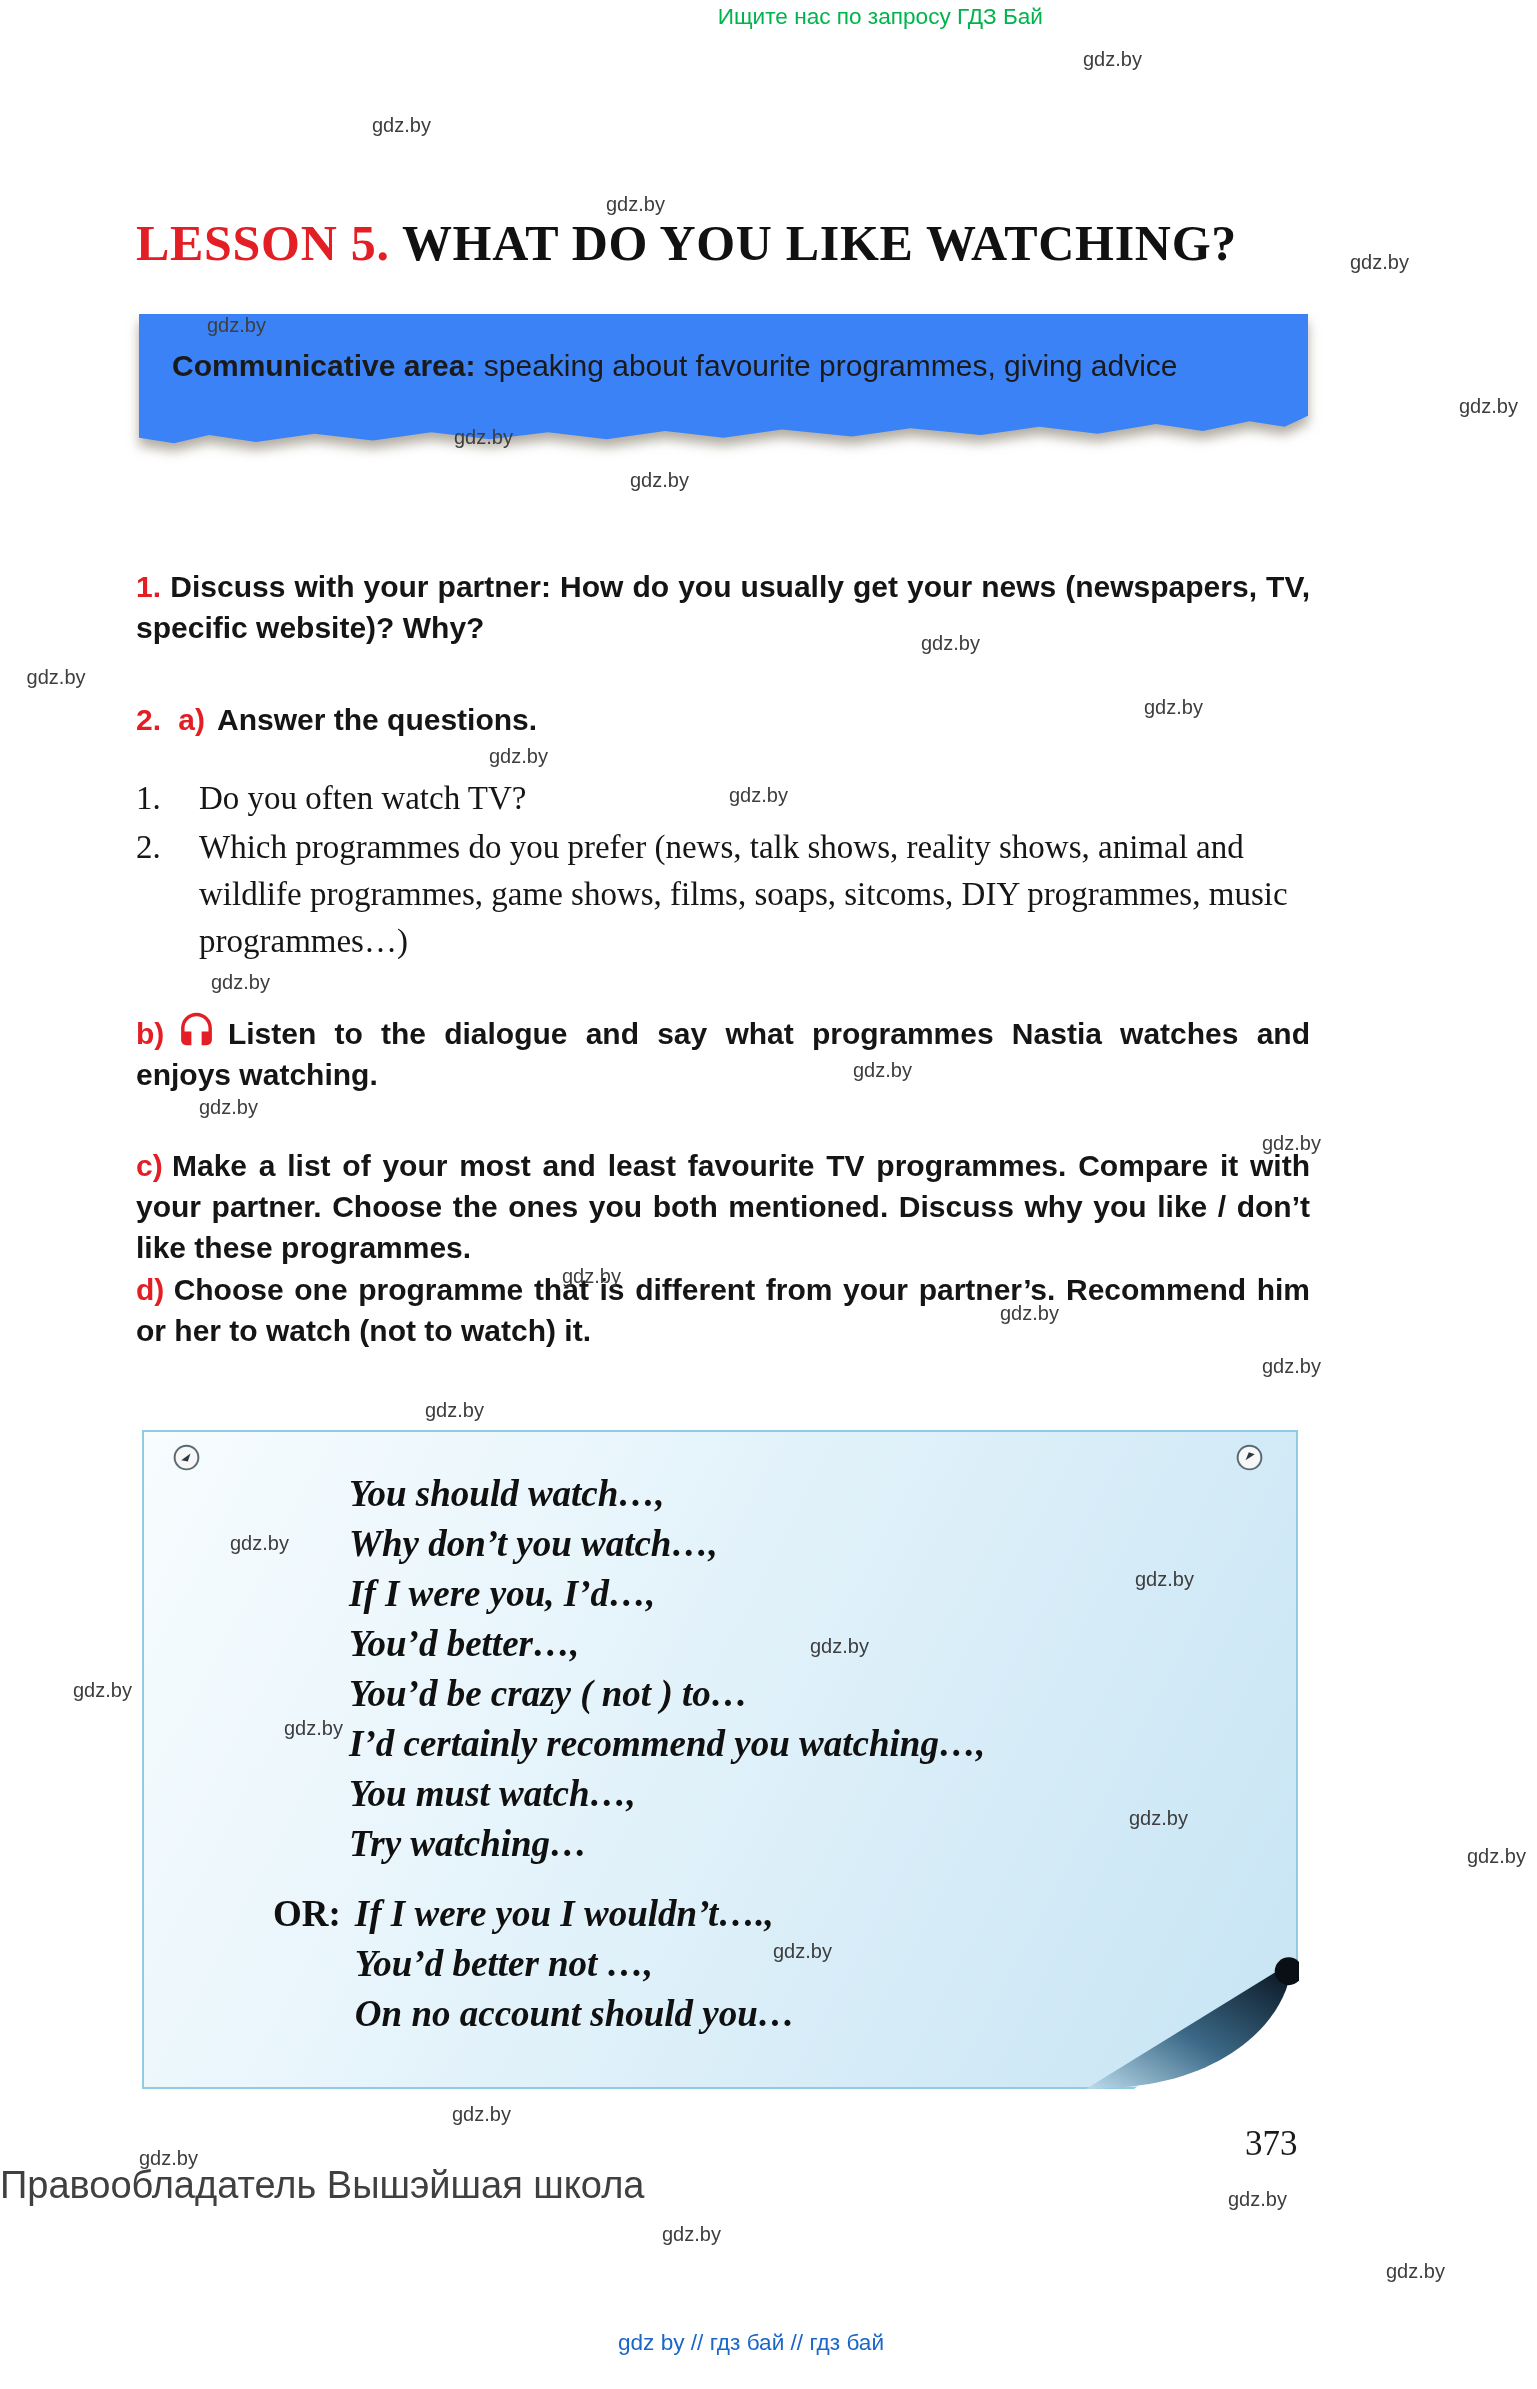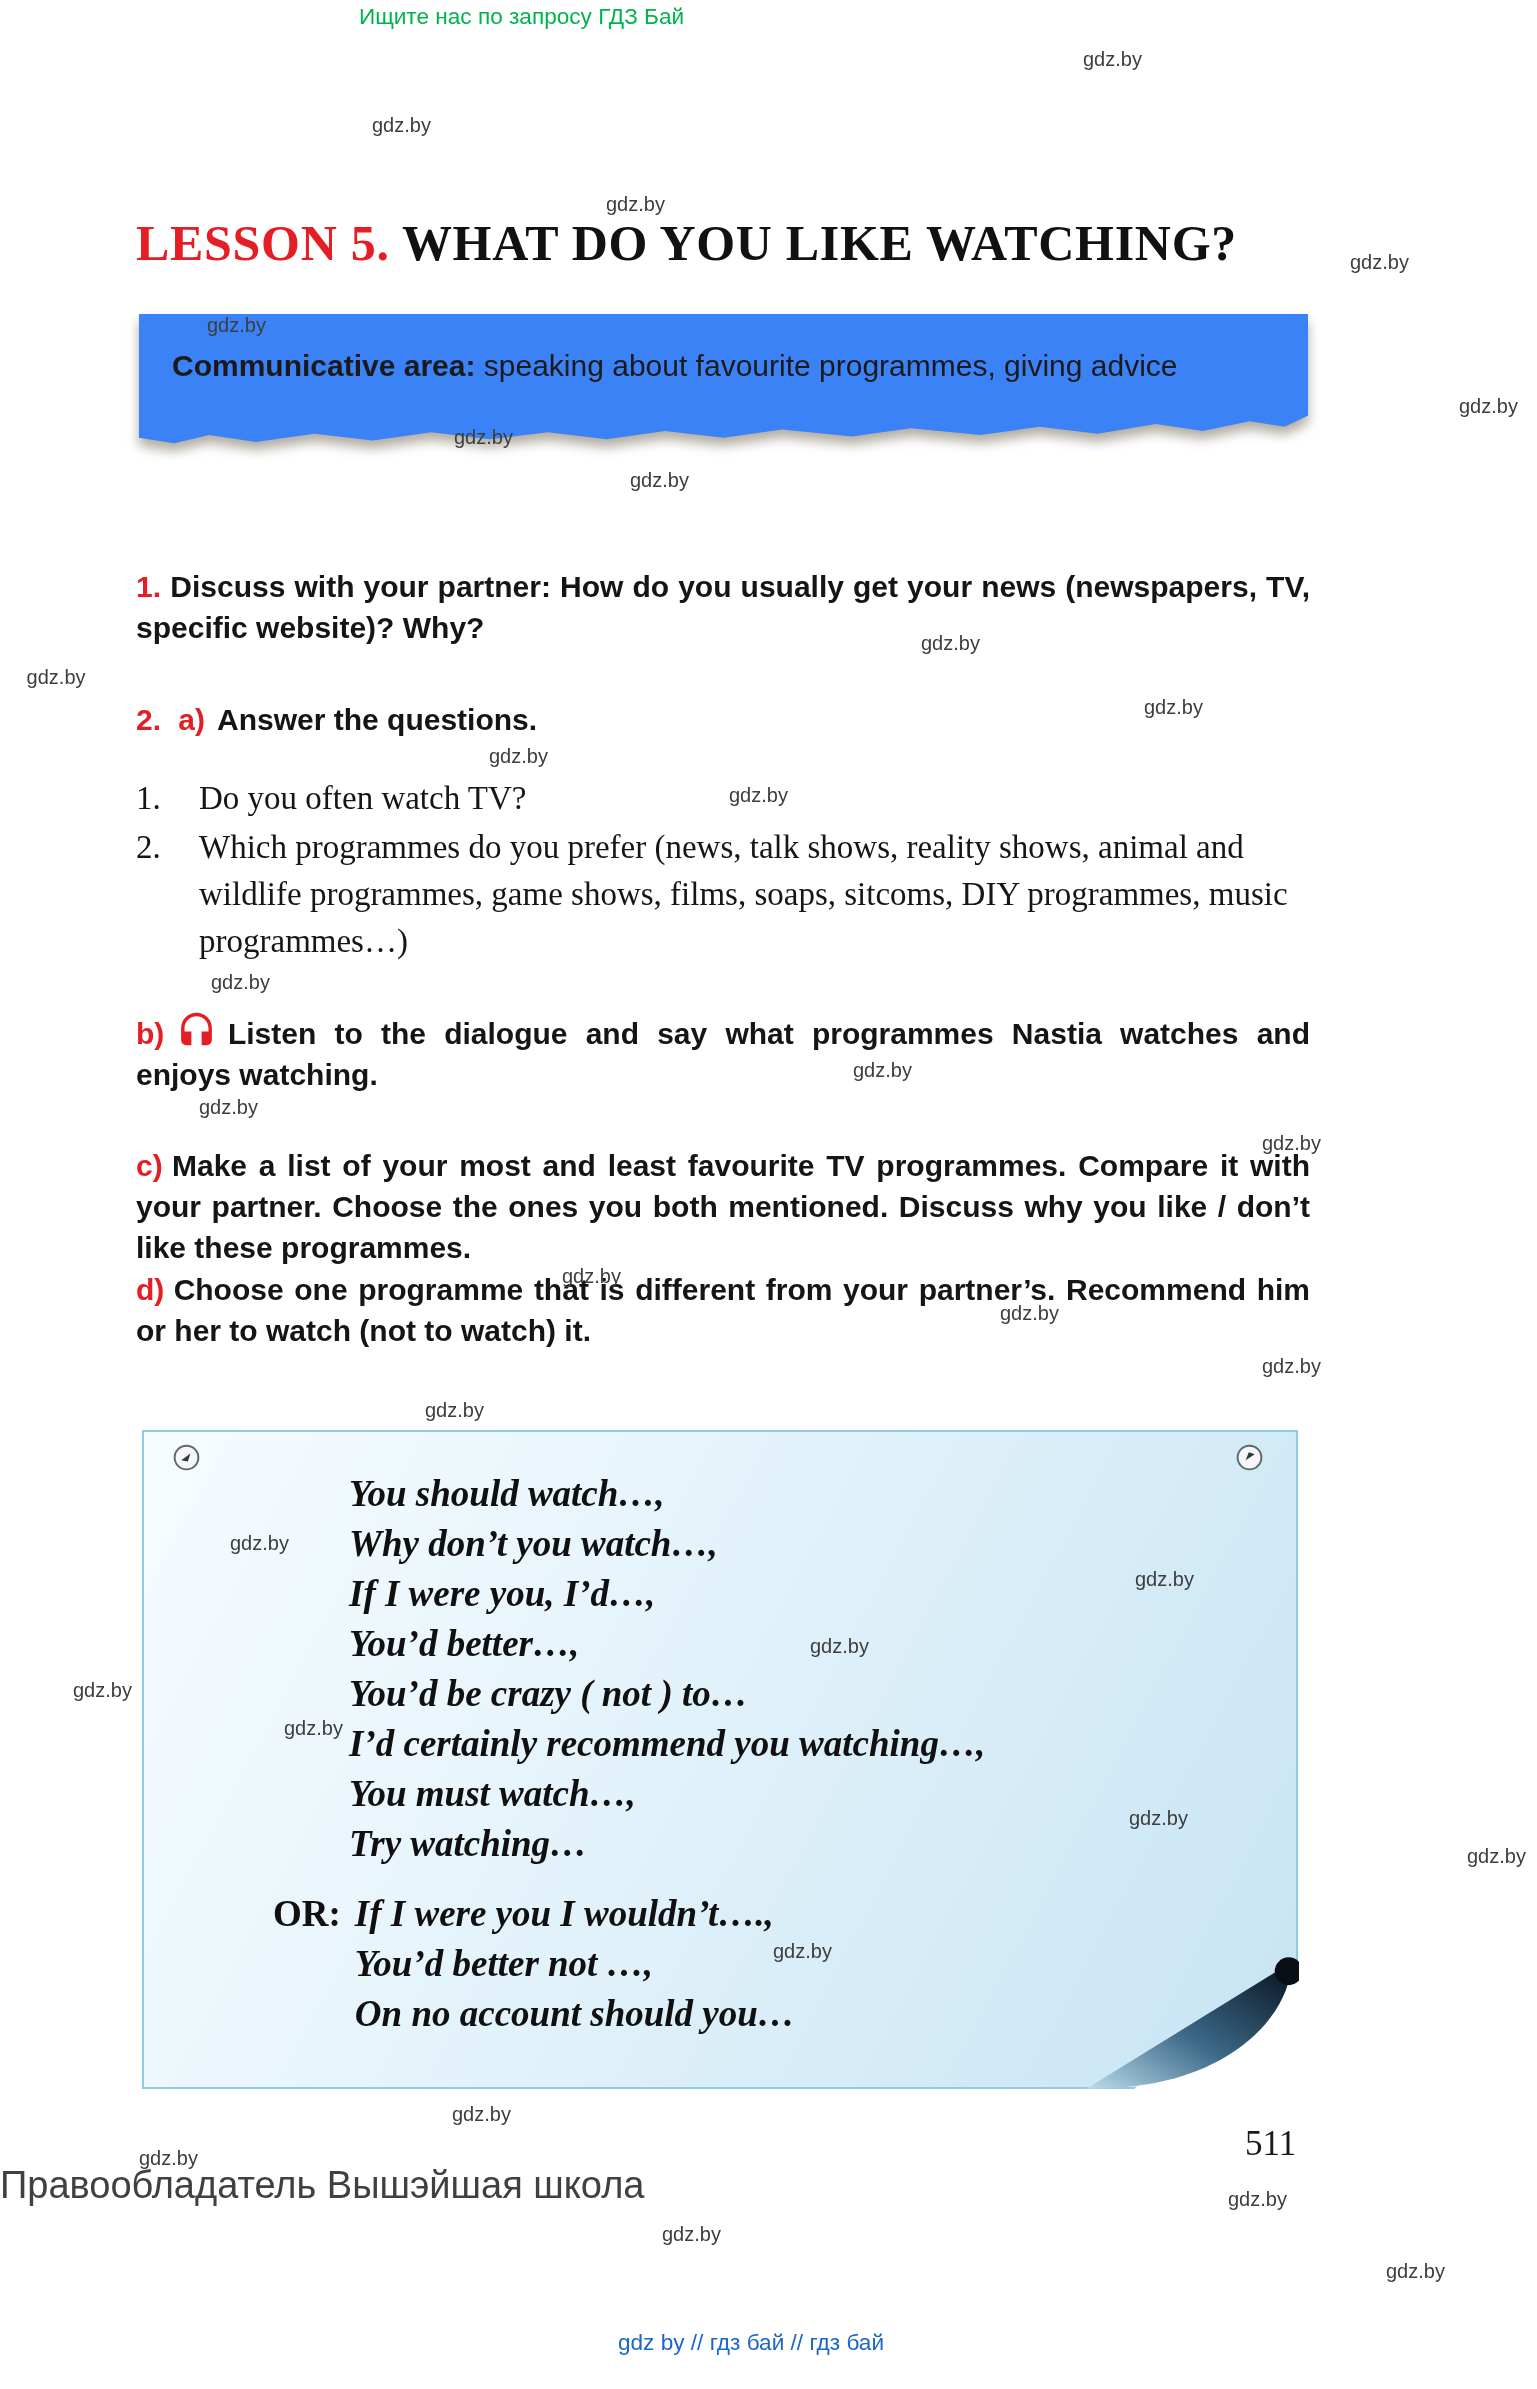--- a/index.html
+++ b/index.html
@@ -6,21 +6,21 @@
   html,body { width:1538px; height:2389px; }
   body {
     position:relative; background:#ffffff; color:#141414;
     font-family:"Liberation Sans", sans-serif; overflow:hidden;
   }
   .wm {
     position:absolute; font-size:20px; color:#3e3e3e; z-index:30;
     font-family:"Liberation Sans", sans-serif; white-space:nowrap;
   }
   .banner {
-    position:absolute; left:0; top:4px; width:1043px; text-align:center;
+    position:absolute; left:0; top:4px; width:1043px; text-align:right;
     font-size:22.6px; color:#00b44c; z-index:30;
   }
   .title {
     position:absolute; left:136px; top:214px; width:1189px;
     font-family:"Liberation Serif", serif; font-weight:bold; font-size:50px;
     letter-spacing:0.7px; white-space:nowrap; color:#111;
   }
   .red { color:#e31e25; }
   .comm-wrap {
     position:absolute; left:139px; top:314px; width:1169px;
@@ -216,18 +216,18 @@
           <stop offset="1" stop-color="#06101c"></stop>
         </linearGradient>
       </defs>
       <polygon points="320,205 320,10 70,205" fill="#ffffff"></polygon>
       <path d="M0,203 L310,12 C306,88 232,172 95,196 Q42,204 0,203 Z" fill="url(#curlg)"></path>
       <circle cx="305" cy="26" r="21" fill="#0a0f16"></circle>
     </svg>
   </span>
 </div>
 
-<div class="pagenum">511</div>
+<div class="pagenum">373</div>
 
 <div class="pub">Правообладатель Вышэйшая школа</div>
 
 <div class="links" id="footer-links"><a href="#">gdz by</a><span>  //  </span><a href="#">гдз бай</a><span>  //  </span><a href="#">гдз бай</a></div>
 
 
 </body></html>

